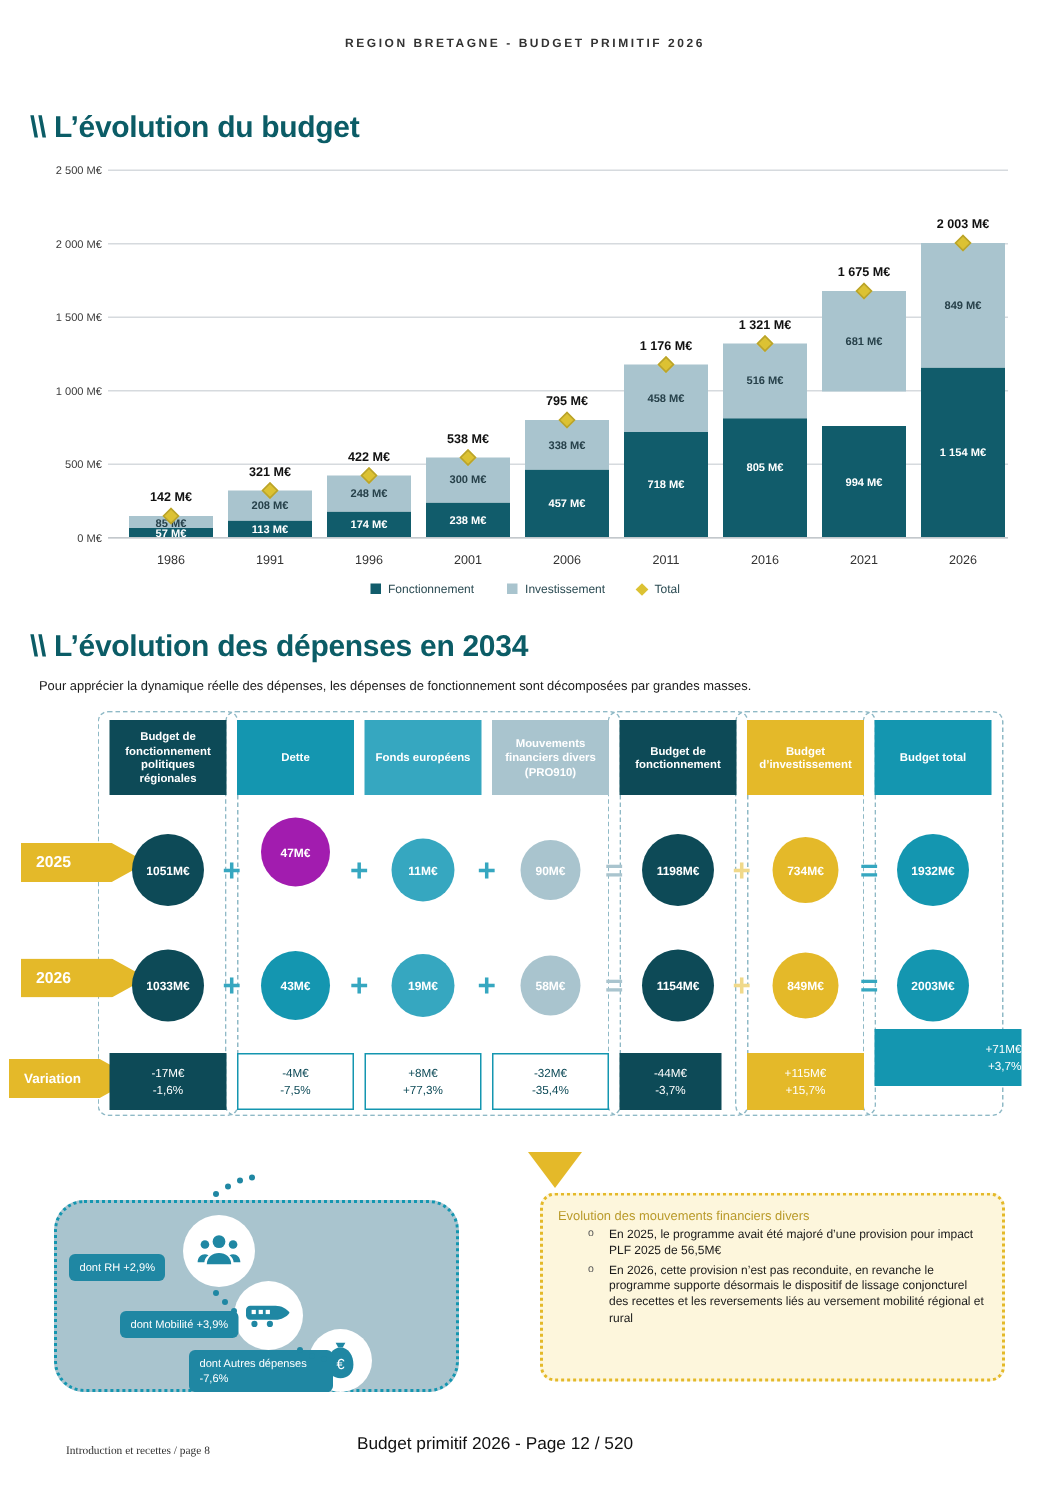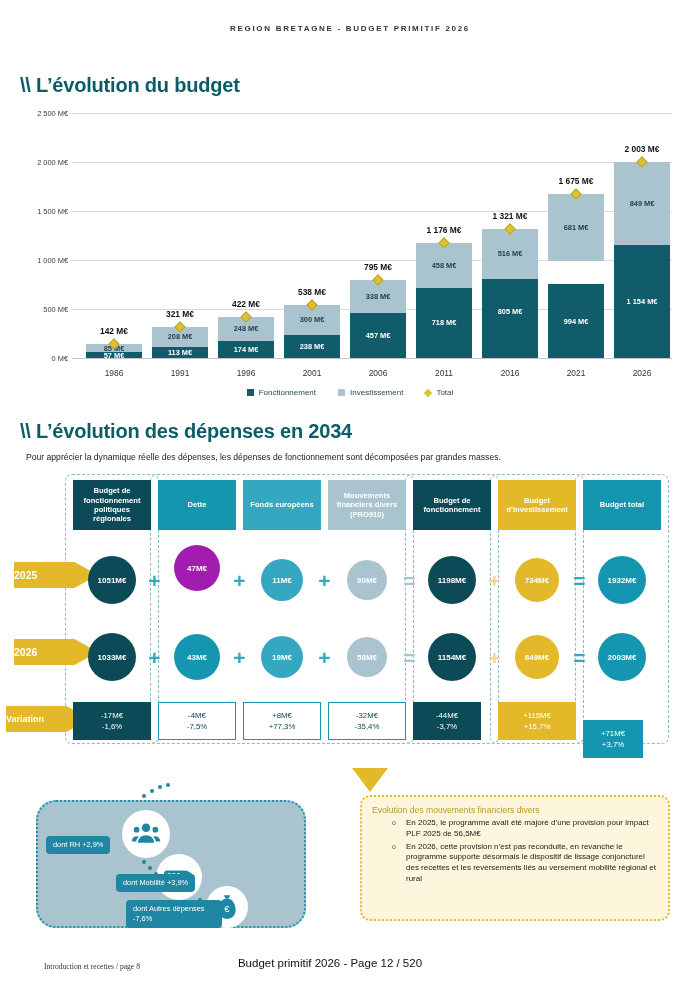--- a/index.html
+++ b/index.html
@@ -80,21 +80,21 @@
     position:absolute; top:10px; height:50px;
     display:flex; align-items:center; justify-content:center;
     text-align:center; font-size:7.6px; font-weight:bold; color:#ffffff;
     line-height:1.25; padding:2px;
   }
 
   .rowtag {
     position:absolute; height:26px; width:84px;
     background:#e4b929; color:#ffffff;
     font-size:10.5px; font-weight:bold;
-    display:flex; align-items:center; padding-left:0;
+    display:flex; align-items:center; padding-left:10px;
     clip-path: polygon(0 0, 72% 0, 100% 50%, 72% 100%, 0 100%);
   }
   .rowtag.small { font-size:9px; }
 
   .circ {
     position:absolute; border-radius:50%;
     display:flex; align-items:center; justify-content:center;
     font-size:8px; font-weight:bold; color:#ffffff;
   }
 
@@ -322,21 +322,21 @@
       <div>-35,4%</div>
     </div>
     <div class="varbox filled" style="background: rgb(13, 74, 87); left: 413px; width: 68px; top: 232px;">
       <div>-44M€</div>
       <div>-3,7%</div>
     </div>
     <div class="varbox filled" style="background: rgb(228, 185, 41); left: 498px; width: 78px; top: 232px;">
       <div>+115M€</div>
       <div>+15,7%</div>
     </div>
-    <div class="varbox filled" style="background: rgb(20, 150, 176); left: 583px; width: 60px; top: 250px;">
+    <div class="varbox filled" style="background: rgb(20, 150, 176); left: 583px; width: 98px; top: 216px; align-items: flex-end;">
       <div>+71M€</div>
       <div>+3,7%</div>
     </div>
   </div>
 
 <div id="illus">
     <div class="iconcircle" style="left: 84px; top: 8px; width: 48px; height: 48px;">
       <svg width="30" height="30" viewBox="0 0 24 24" fill="#1f87a3">
         <circle cx="12" cy="7" r="3.4"></circle>
         <path d="M5.5 19c0-3.6 2.9-6 6.5-6s6.5 2.4 6.5 6z"></path>
@@ -350,21 +350,21 @@
     <div class="iconcircle" style="left: 118px; top: 52px; width: 46px; height: 46px;">
       <svg width="30" height="22" viewBox="0 0 32 20" fill="#1f87a3">
         <path d="M3 13h18c4 0 8-2 10-5-2-3-6-5-10-5H3C1.4 3 0 4.4 0 6v4c0 1.6 1.4 3 3 3z"></path>
         <rect x="4" y="6" width="3" height="3" fill="#ffffff"></rect>
         <rect x="9" y="6" width="3" height="3" fill="#ffffff"></rect>
         <rect x="14" y="6" width="3" height="3" fill="#ffffff"></rect>
         <circle cx="6" cy="16" r="2.2"></circle>
         <circle cx="17" cy="16" r="2.2"></circle>
       </svg>
     </div>
-    <div class="bubble" style="left: 42px; top: 72px; max-width: 96px; margin-left: 36px;">dont Mobilité +3,9%</div>
+    <div class="bubble" style="left: 42px; top: 72px; max-width: 96px;">dont Mobilité +3,9%</div>
     <div class="iconcircle" style="left: 168px; top: 84px; width: 42px; height: 42px;">
       <svg width="26" height="28" viewBox="0 0 24 26" fill="#1f87a3">
         <path d="M9 2h6l-1.6 3h-2.8z"></path>
         <path d="M12 5c-5 0-8 5-8 10.5C4 21 7.6 24 12 24s8-3 8-8.5C20 10 17 5 12 5z"></path>
         <text x="12" y="18" font-size="9" fill="#ffffff" text-anchor="middle" font-family="sans-serif">€</text>
       </svg>
     </div>
     <div class="bubble" style="left: 88px; top: 98px; max-width: 96px;">dont Autres dépenses -7,6%</div>
     <div class="dot" style="left: 104px; top: -8px; width: 4px; height: 4px;"></div>
     <div class="dot" style="left: 112px; top: -13px; width: 4px; height: 4px;"></div>

